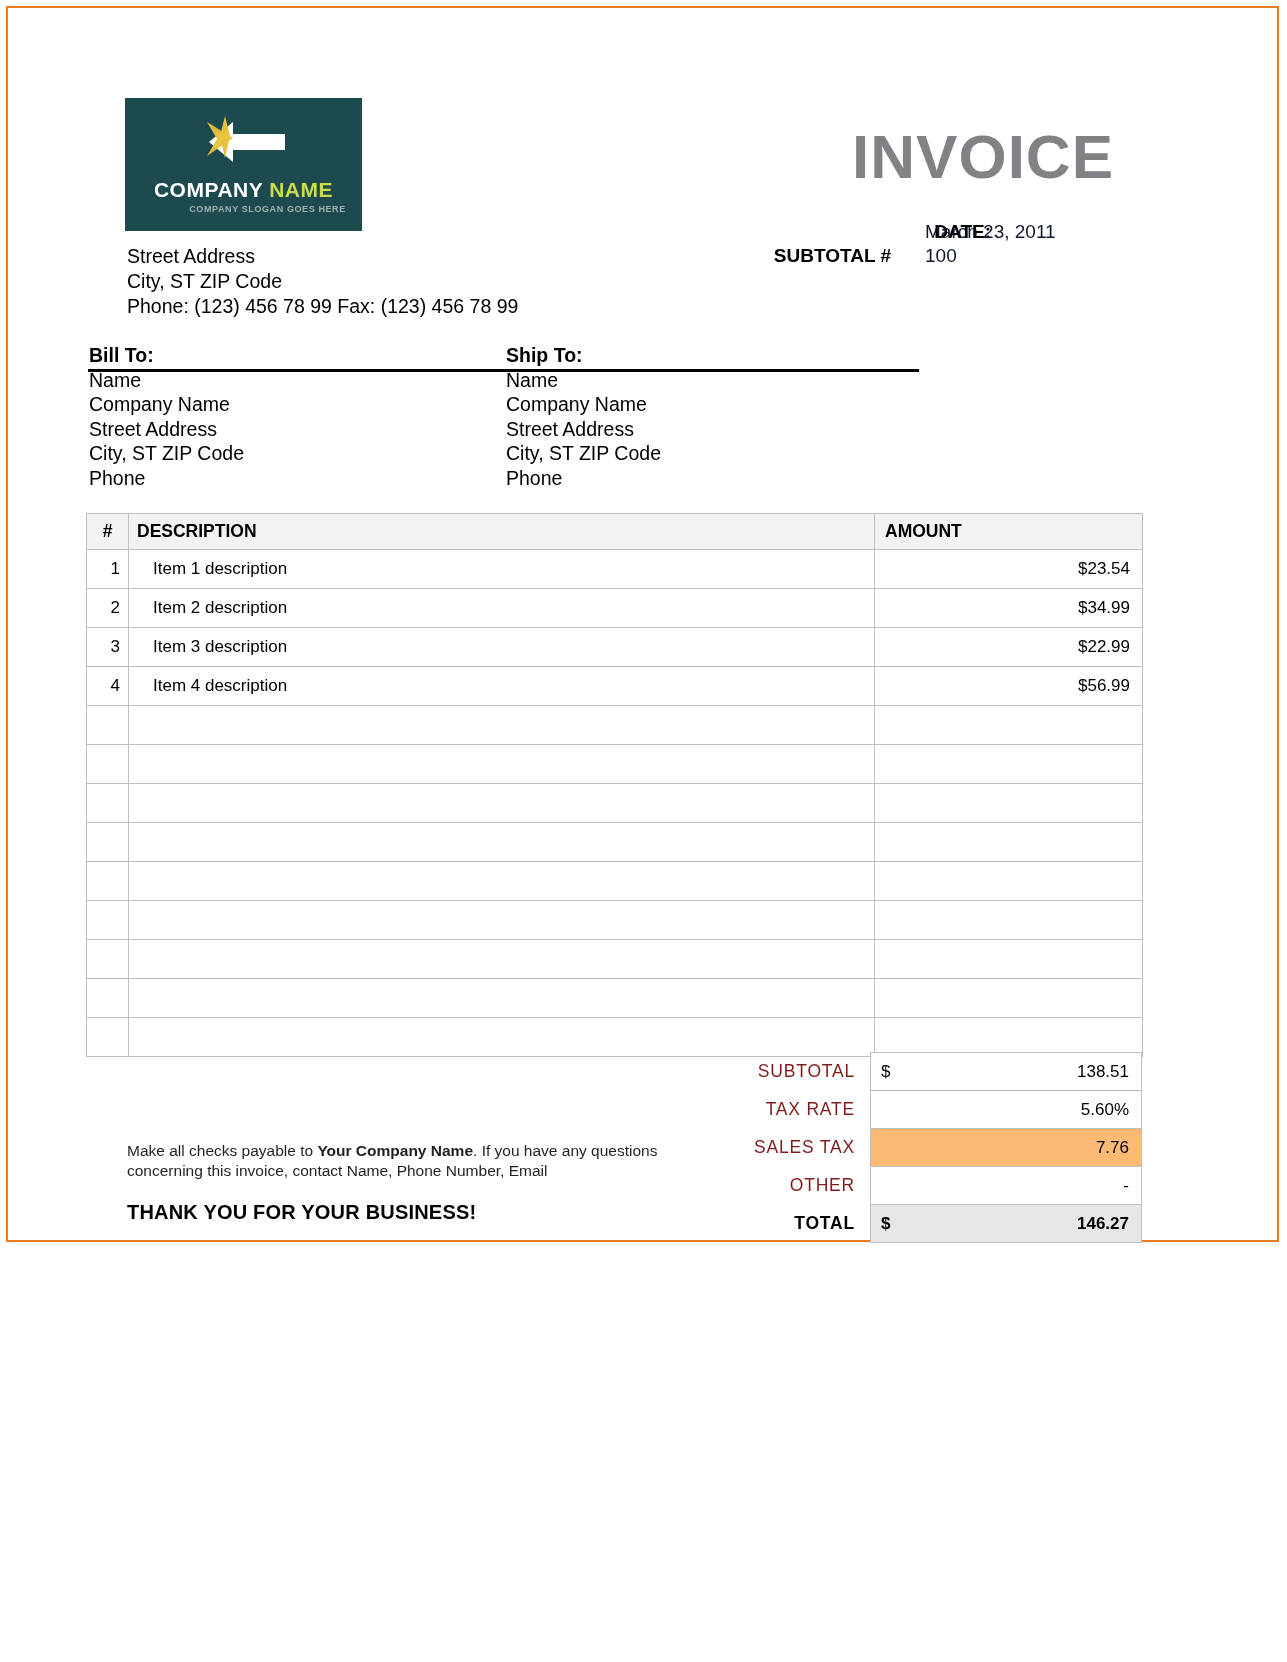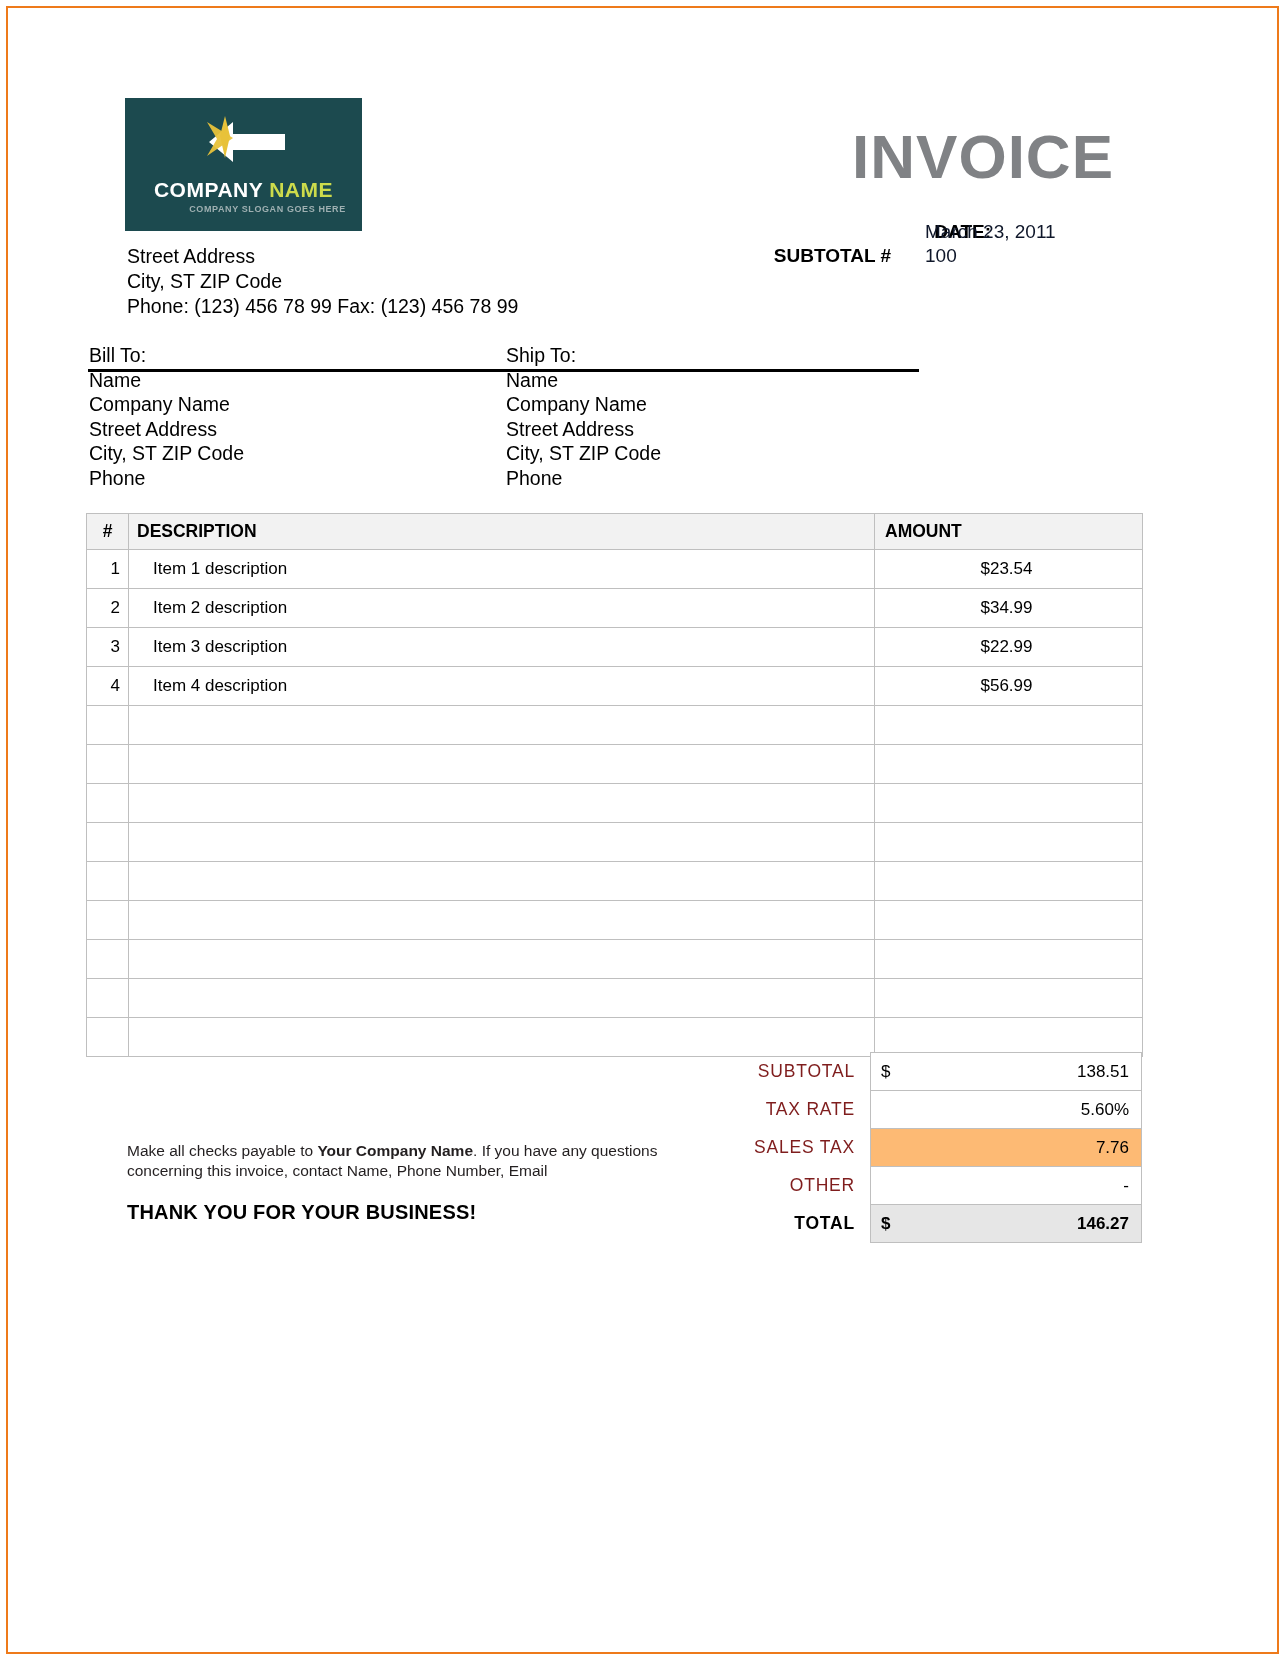--- a/index.html
+++ b/index.html
@@ -13,21 +13,21 @@
     font-family: "Liberation Sans", sans-serif;
     position: relative;
     overflow: hidden;
   }
   
   .page-frame {
     position: absolute;
     left: 6px;
     top: 6px;
     width: 1273px;
-    height: 1648px;
+    height: 1236px;
     border: 2px solid #ee7a1a;
     box-sizing: border-box;
     background: #ffffff;
   }
   .sheet {
     position: absolute;
     left: 0;
     top: 0;
     width: 1273px;
     height: 1648px;
@@ -123,21 +123,21 @@
     background: #000;
   }
   .bill-block, .ship-block {
     position: absolute;
     font-size: 19.5px;
     color: #000;
     line-height: 24.6px;
   }
   .bill-block { left: 81px; top: 335px; }
   .ship-block { left: 498px; top: 335px; }
-  .bs-head { font-weight: normal; }
+  .bs-head { font-weight: bold; }
   .bs-lines { white-space: pre-line; }
 
   
   .items {
     position: absolute;
     left: 78px;
     top: 505px;
     width: 1056px;
     border-collapse: collapse;
     table-layout: fixed;
@@ -155,21 +155,21 @@
     background: #f2f2f2;
     font-weight: bold;
     font-size: 17.5px;
     height: 36px;
   }
   .col-num   { width: 42px;  text-align: right; }
   .col-desc  { width: 746px; text-align: left; }
   .col-amt   { width: 268px; text-align: right; }
   .items thead .col-num  { text-align: center; }
   .items thead .col-amt  { text-align: left; padding-left: 10px; }
-  .items td.col-amt { padding-right: 12px; text-align: center; }
+  .items td.col-amt { padding-right: 12px; }
   .items td.col-num { padding-right: 8px; }
   .items td.col-desc { padding-left: 24px; }
 
   
   .totals {
     position: absolute;
     left: 862px;
     top: 1044px;
     width: 272px;
     border-collapse: collapse;

